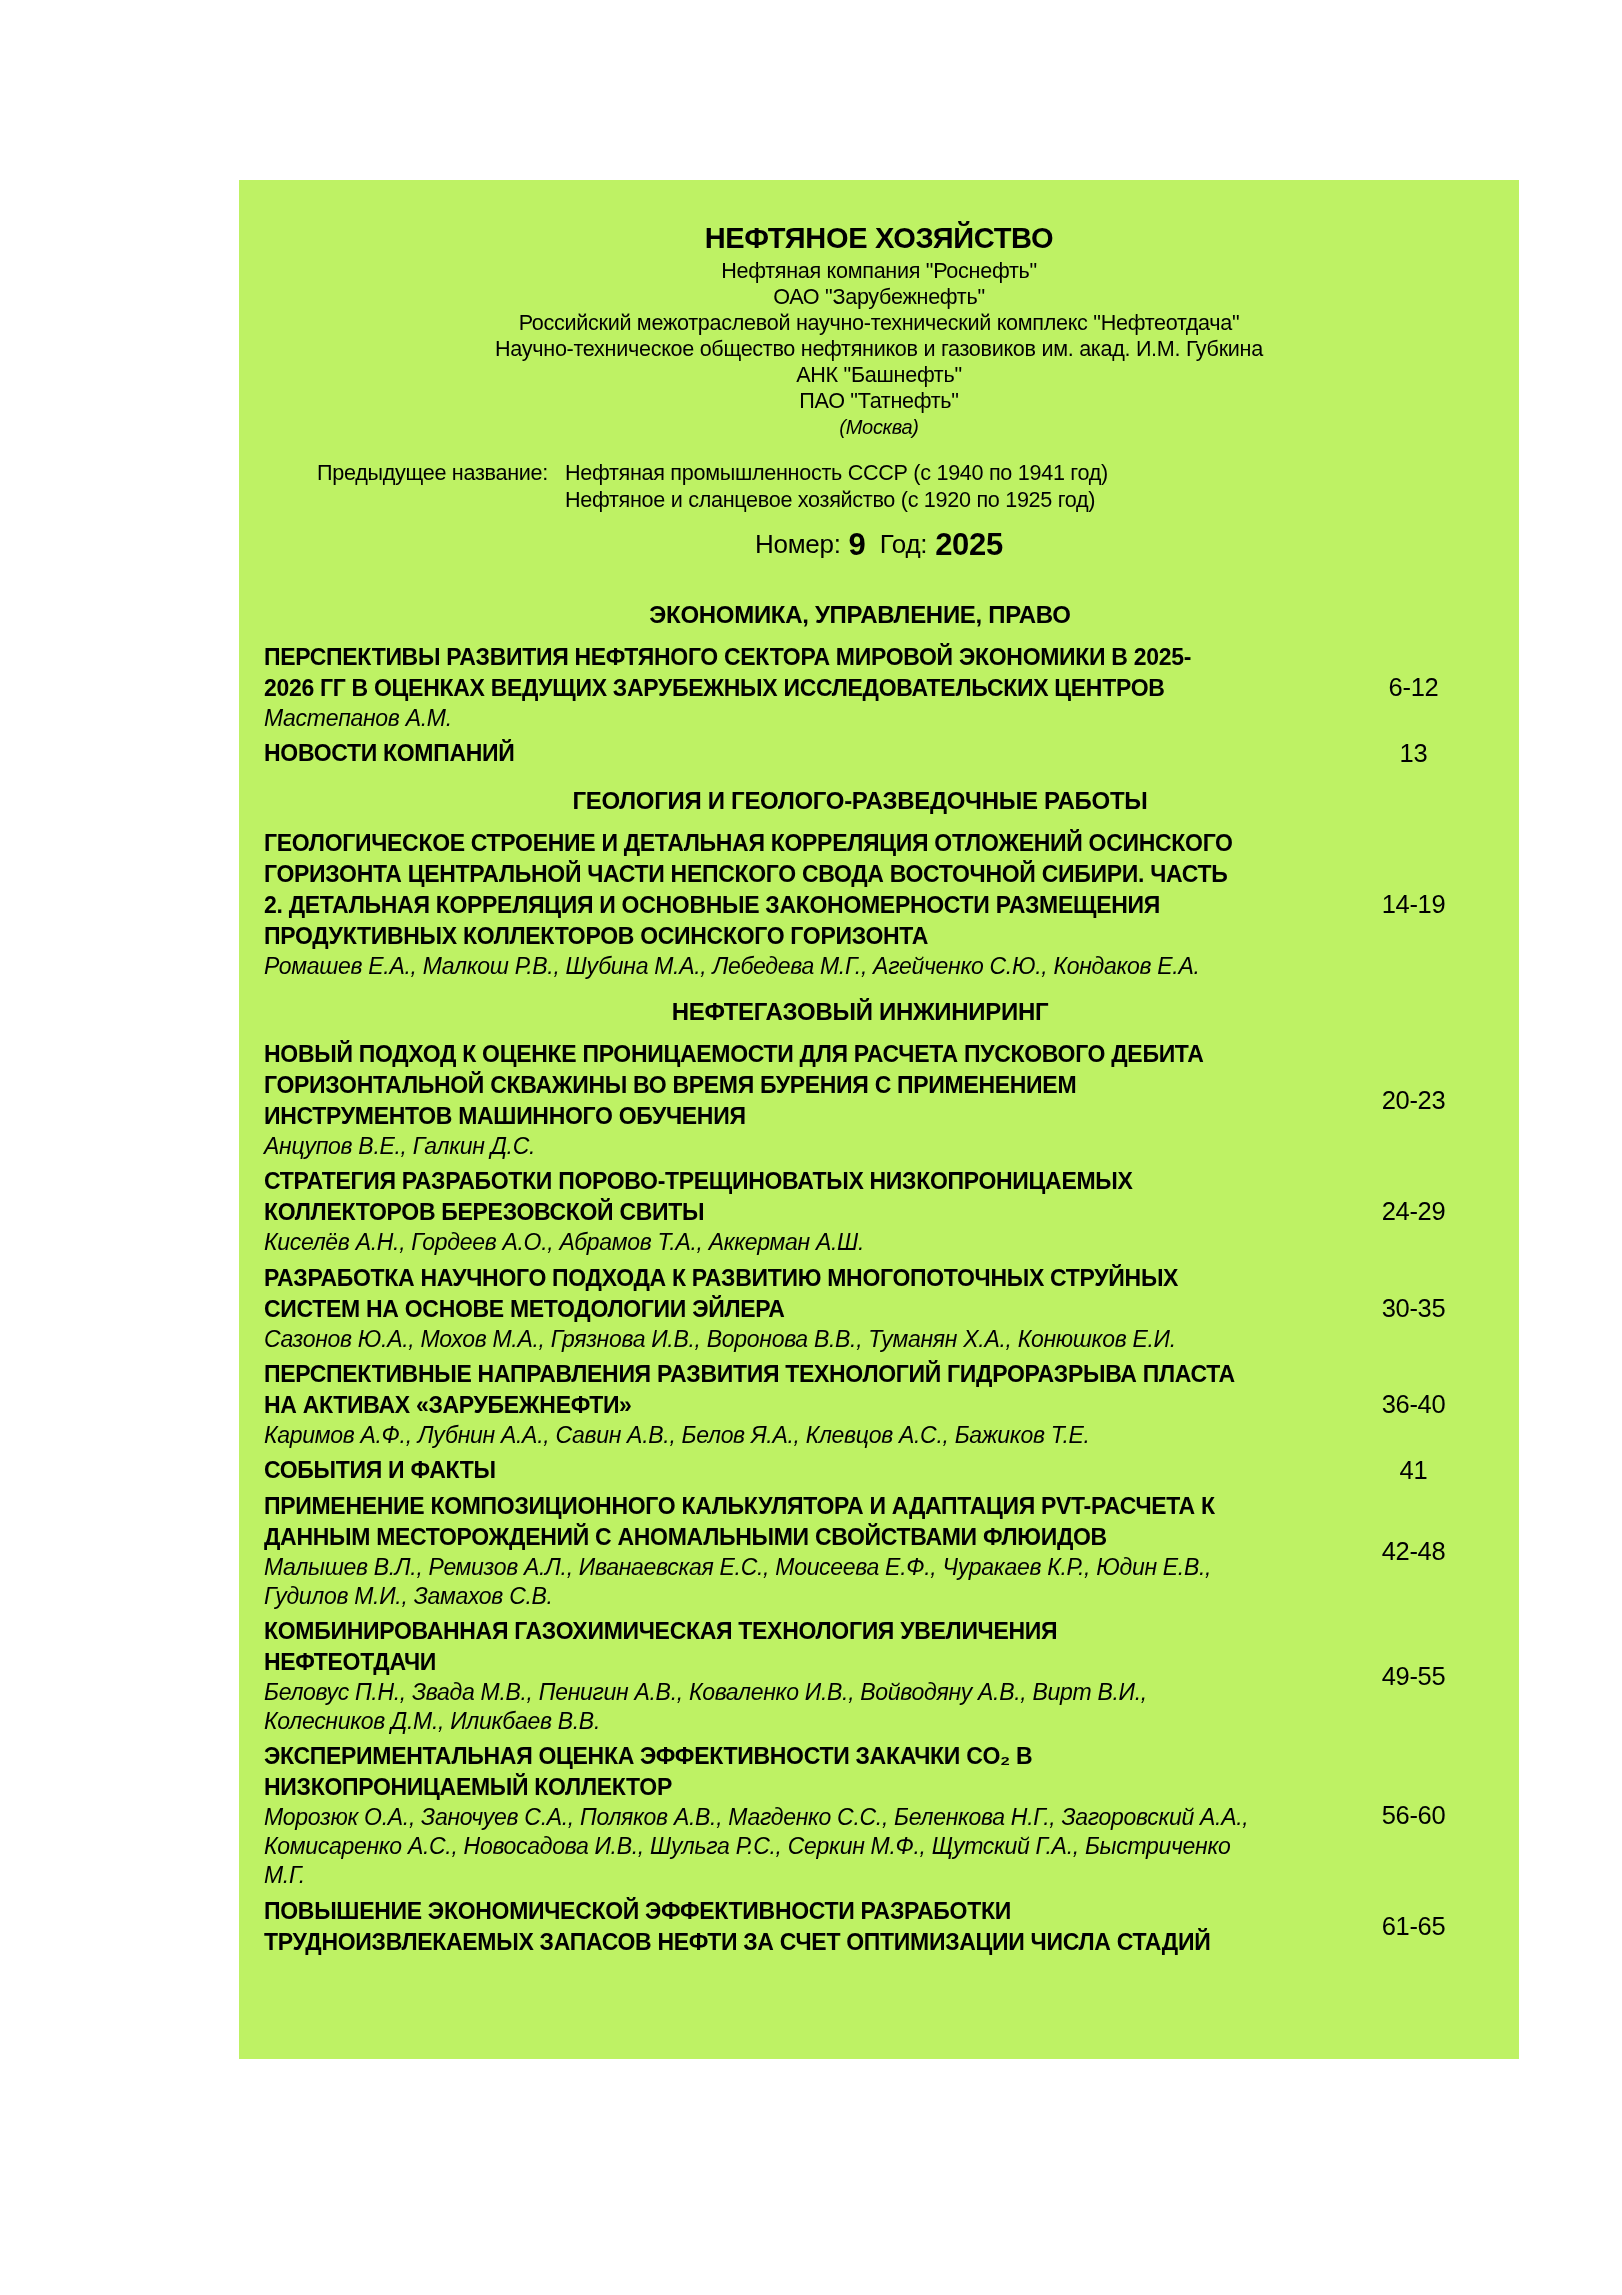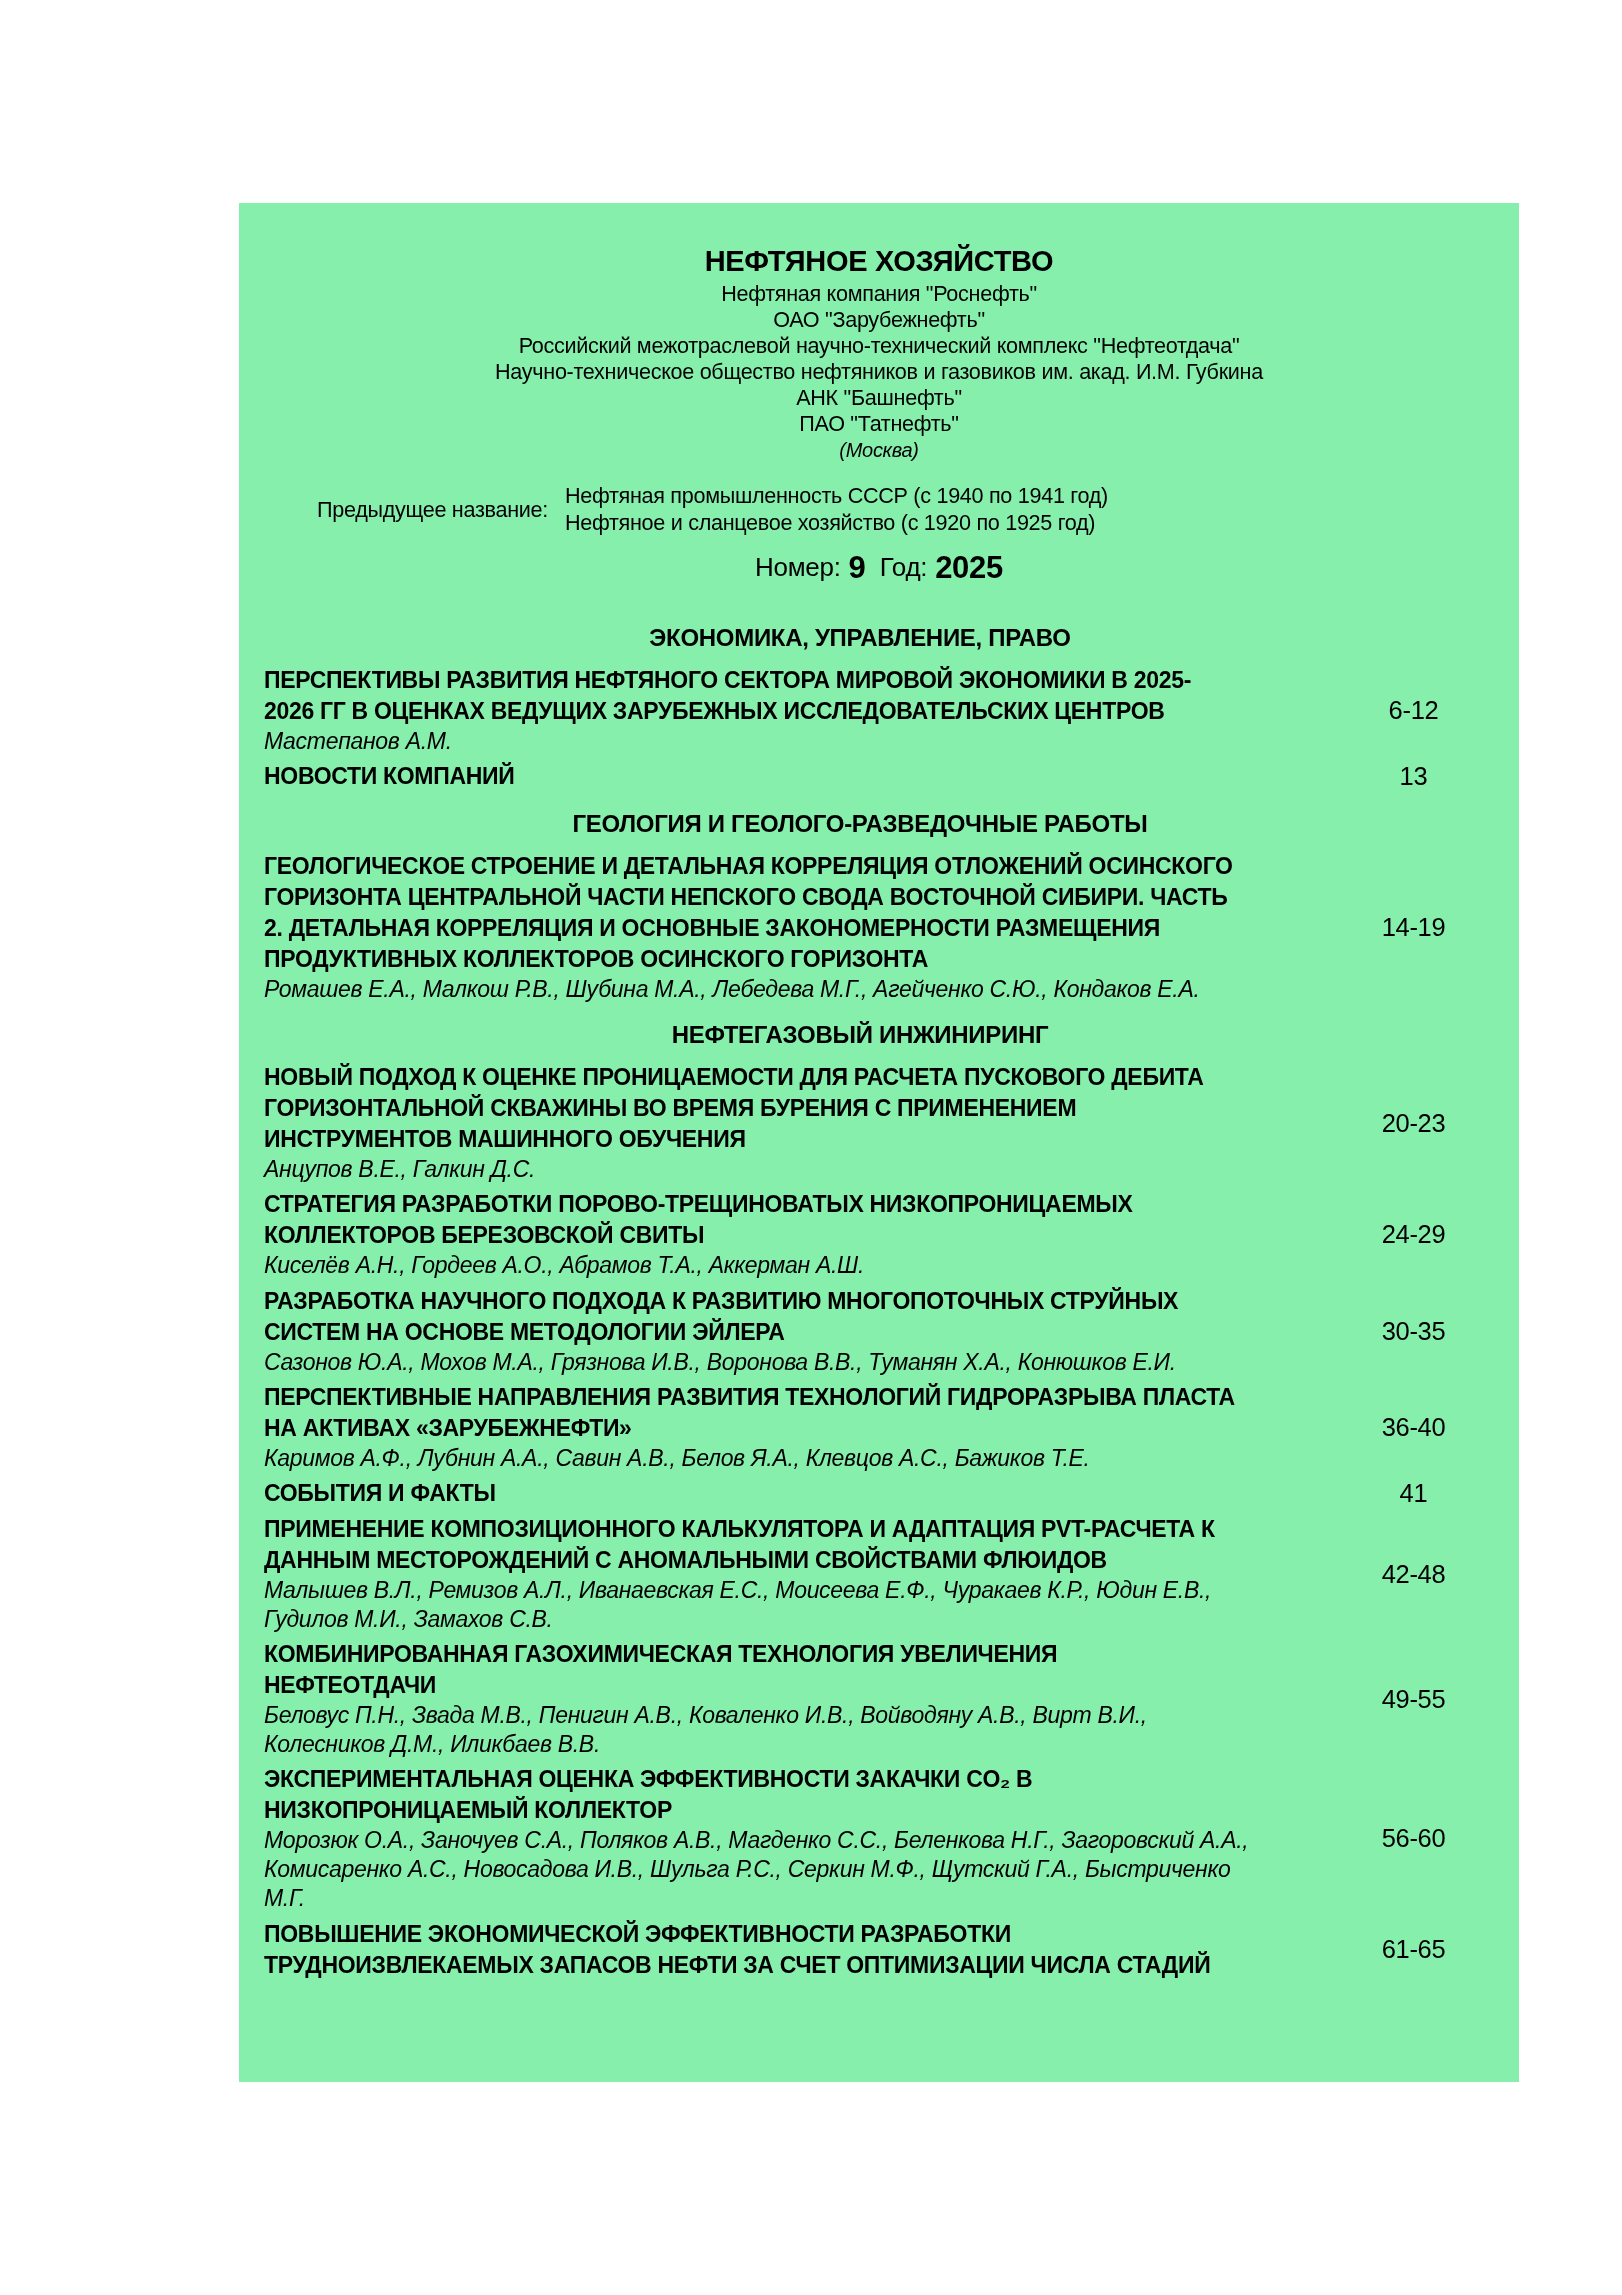--- a/index.html
+++ b/index.html
@@ -11,24 +11,24 @@
     height: 2295px;
     background: #ffffff;
     position: relative;
     overflow: hidden;
     font-family: "Liberation Sans", sans-serif;
     color: #000000;
   }
   .page {
     position: absolute;
     left: 239px;
-    top: 203px;
+    top: 180px;
     width: 1280px;
     height: 1879px;
-    background: #86efac;
+    background: #bef264;
     overflow: hidden;
   }
   
   .masthead {
     padding-top: 41px;
     text-align: center;
   }
   .journal-title {
     font-size: 29px;
     line-height: 34px;
@@ -46,21 +46,21 @@
     font-size: 20px;
     line-height: 26px;
     font-style: italic;
     letter-spacing: -0.3px;
   }
   
   .prev-row {
     margin-top: 19.6px;
     padding-left: 78px;
     display: flex;
-    align-items: center;
+    align-items: flex-start;
   }
   .prev-label {
     font-size: 21.6px;
     line-height: 27px;
     white-space: nowrap;
     letter-spacing: -0.3px;
   }
   .prev-names {
     margin-left: 17px;
     font-size: 21.6px;

